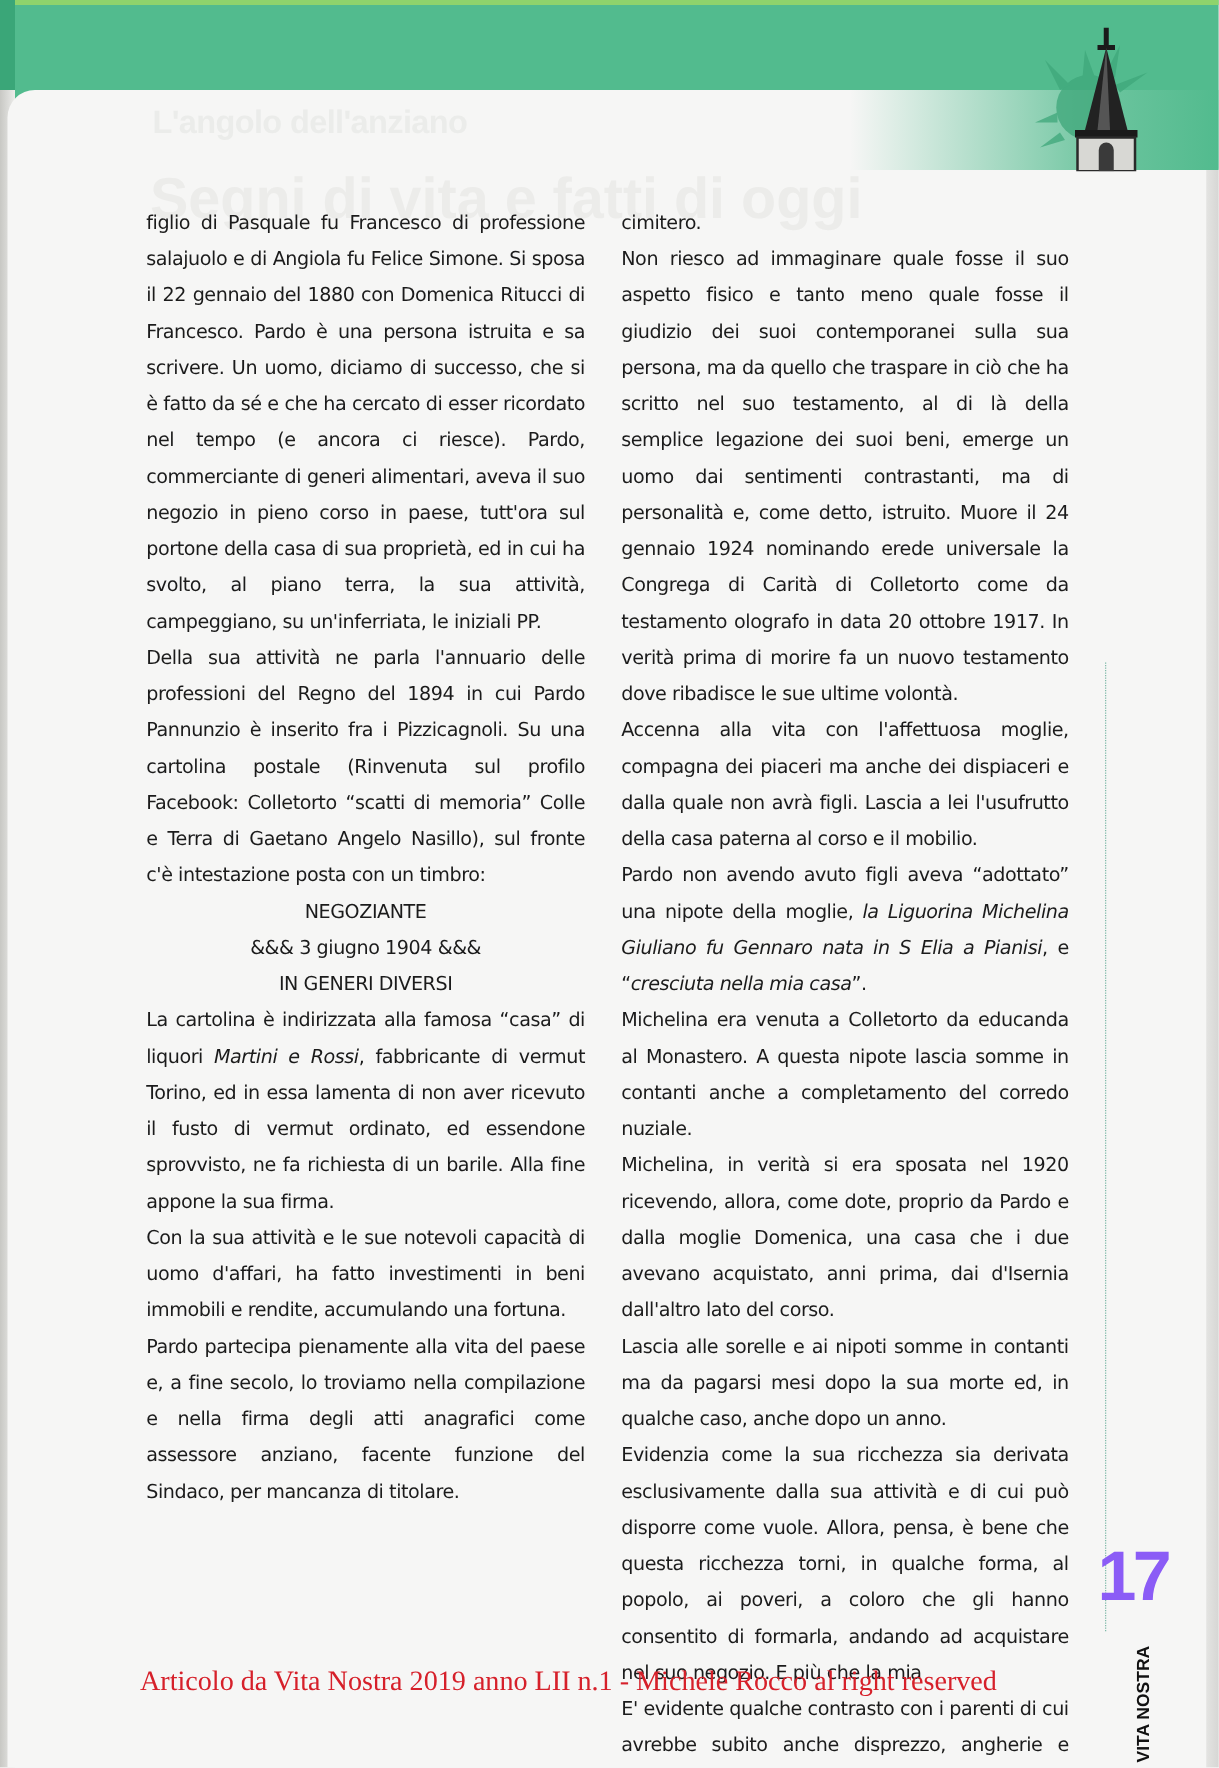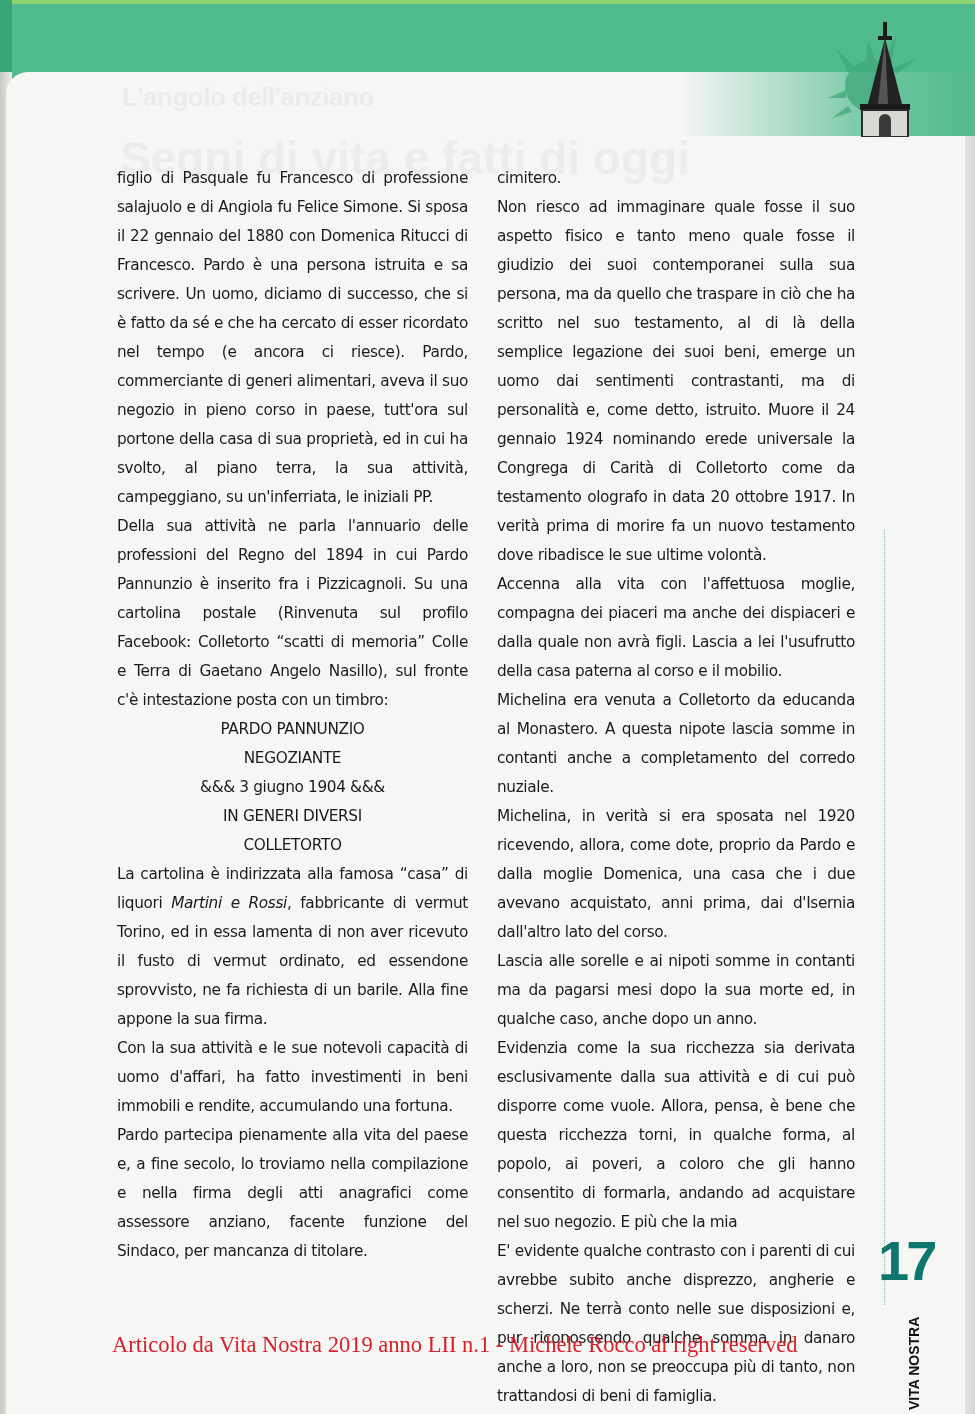--- a/index.html
+++ b/index.html
@@ -58,21 +58,21 @@
   .column p { margin: 0; }
   .centered { text-align: center; }
   .it { font-style: italic; }
   .side-rule {
     position: absolute; left: 884px; top: 530px; width: 0; height: 775px;
     border-left: 1px dotted #7fb9a8;
   }
   .page-number {
     position: absolute; left: 878px; top: 1228px;
     font-family: "Liberation Sans", sans-serif; font-weight: bold;
-    font-size: 56px; color: #0f766e; letter-spacing: -3px;
+    font-size: 56px; color: #8b5cf6; letter-spacing: -3px;
   }
   .vertical-mag {
     position: absolute; left: 906px; top: 1410px;
     transform: rotate(-90deg); transform-origin: left top;
     font-family: "Liberation Sans", sans-serif; font-weight: bold;
     font-size: 14px; color: #111; white-space: nowrap;
   }
   .right-edge {
     position: absolute; left: 965px; top: 136px; width: 10px; height: 1278px;
     background: linear-gradient(to right, #e4e4e2, #d6d6d4);
@@ -116,35 +116,34 @@
   <path d="M29 115 V98 a6 6 0 0 1 12 0 V115 Z" fill="#3a3a3a"></path>
 </svg>
 
 <div class="section-title">L'angolo dell'anziano</div>
 <div class="ghost-headline">Segni di vita e fatti di oggi</div>
 
 <div class="column col-left">
   <p>figlio di Pasquale fu Francesco di professione salajuolo e di Angiola fu Felice Simone. Si sposa il 22 gennaio del 1880 con Domenica Ritucci di Francesco. Pardo è una persona istruita e sa scrivere. Un uomo, diciamo di successo, che si è fatto da sé e che ha cercato di esser ricordato nel tempo (e ancora ci riesce). Pardo, commerciante di generi alimentari, aveva il suo negozio in pieno corso in paese, tutt'ora sul portone della casa di sua proprietà, ed in cui ha svolto, al piano terra, la sua attività, campeggiano, su un'inferriata, le iniziali PP.</p>
   <p>Della sua attività ne parla l'annuario delle professioni del Regno del 1894 in cui Pardo Pannunzio è inserito fra i Pizzicagnoli. Su una cartolina postale (Rinvenuta sul profilo Facebook: Colletorto “scatti di memoria” Colle e Terra di Gaetano Angelo Nasillo), sul fronte c'è intestazione posta con un timbro:</p>
   <div>
-    <p class="centered">PARDO PANNUNZIO</p>
     <p class="centered">NEGOZIANTE</p>
     <p class="centered">&amp;&amp;&amp; 3 giugno 1904 &amp;&amp;&amp;</p>
     <p class="centered">IN GENERI DIVERSI</p>
-    <p class="centered">COLLETORTO</p>
   </div>
   <p><span>La cartolina è indirizzata alla famosa “casa” di liquori </span><span class="it">Martini e Rossi</span><span>, fabbricante di vermut Torino, ed in essa lamenta di non aver ricevuto il fusto di vermut ordinato, ed essendone sprovvisto, ne fa richiesta di un barile. Alla fine appone la sua firma.</span></p>
   <p>Con la sua attività e le sue notevoli capacità di uomo d'affari, ha fatto investimenti in beni immobili e rendite, accumulando una fortuna.</p>
   <p>Pardo partecipa pienamente alla vita del paese e, a fine secolo, lo troviamo nella compilazione e nella firma degli atti anagrafici come assessore anziano, facente funzione del Sindaco, per mancanza di titolare.</p>
 </div>
 
 <div class="column col-right">
   <p>cimitero.</p>
   <p>Non riesco ad immaginare quale fosse il suo aspetto fisico e tanto meno quale fosse il giudizio dei suoi contemporanei sulla sua persona, ma da quello che traspare in ciò che ha scritto nel suo testamento, al di là della semplice legazione dei suoi beni, emerge un uomo dai sentimenti contrastanti, ma di personalità e, come detto, istruito. Muore il 24 gennaio 1924 nominando erede universale la Congrega di Carità di Colletorto come da testamento olografo in data 20 ottobre 1917. In verità prima di morire fa un nuovo testamento dove ribadisce le sue ultime volontà.</p>
   <p>Accenna alla vita con l'affettuosa moglie, compagna dei piaceri ma anche dei dispiaceri e dalla quale non avrà figli. Lascia a lei l'usufrutto della casa paterna al corso e il mobilio.</p>
+  <p><span>Pardo non avendo avuto figli aveva “adottato” una nipote della moglie, </span><span class="it">la Liguorina Michelina Giuliano fu Gennaro nata in S Elia a Pianisi</span><span>, e “</span><span class="it">cresciuta nella mia casa</span><span>”.</span></p>
   <p>Michelina era venuta a Colletorto da educanda al Monastero. A questa nipote lascia somme in contanti anche a completamento del corredo nuziale.</p>
   <p>Michelina, in verità si era sposata nel 1920 ricevendo, allora, come dote, proprio da Pardo e dalla moglie Domenica, una casa che i due avevano acquistato, anni prima, dai d'Isernia dall'altro lato del corso.</p>
   <p>Lascia alle sorelle e ai nipoti somme in contanti ma da pagarsi mesi dopo la sua morte ed, in qualche caso, anche dopo un anno.</p>
   <p>Evidenzia come la sua ricchezza sia derivata esclusivamente dalla sua attività e di cui può disporre come vuole. Allora, pensa, è bene che questa ricchezza torni, in qualche forma, al popolo, ai poveri, a coloro che gli hanno consentito di formarla, andando ad acquistare nel suo negozio. E più che la mia</p>
   <p>E' evidente qualche contrasto con i parenti di cui avrebbe subito anche disprezzo, angherie e scherzi. Ne terrà conto nelle sue disposizioni e, pur riconoscendo qualche somma in danaro anche a loro, non se preoccupa più di tanto, non trattandosi di beni di famiglia.</p>
 </div>
 
 <div class="side-rule"></div>
 <div class="page-number">17</div>
 <div class="vertical-mag">VITA NOSTRA</div>

